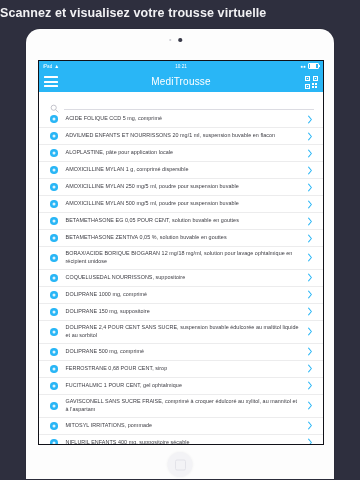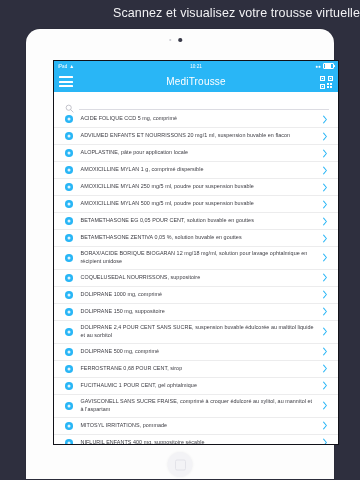--- a/index.html
+++ b/index.html
@@ -18,25 +18,25 @@
     height: 480px;
     background: #2e2f3e;
   }
 
   
   .promo-caption {
     position: absolute;
     top: 6px;
     left: 0;
     width: 360px;
-    text-align: right;
+    text-align: left;
     color: #f2f2f4;
     font-size: 12.5px;
     letter-spacing: .1px;
-    font-weight: 400;
+    font-weight: 700;
   }
 
   
   .device {
     position: absolute;
     left: 26px;
     top: 29px;
     width: 308px;
     height: 450px;
     background: #fdfdfd;
@@ -82,21 +82,21 @@
     transform: translate(-50%, -50%);
     width: 9px;
     height: 9px;
     border: 1.2px solid #e3e3e9;
     border-radius: 2px;
   }
 
   
   .viewport {
     position: absolute;
-    left: 27px;
+    left: 12px;
     top: 31px;
     width: 284px;
     height: 383px;
     background: #ffffff;
     overflow: hidden;
     border: 1px solid #111118;
   }
 
   
   .status-bar {

